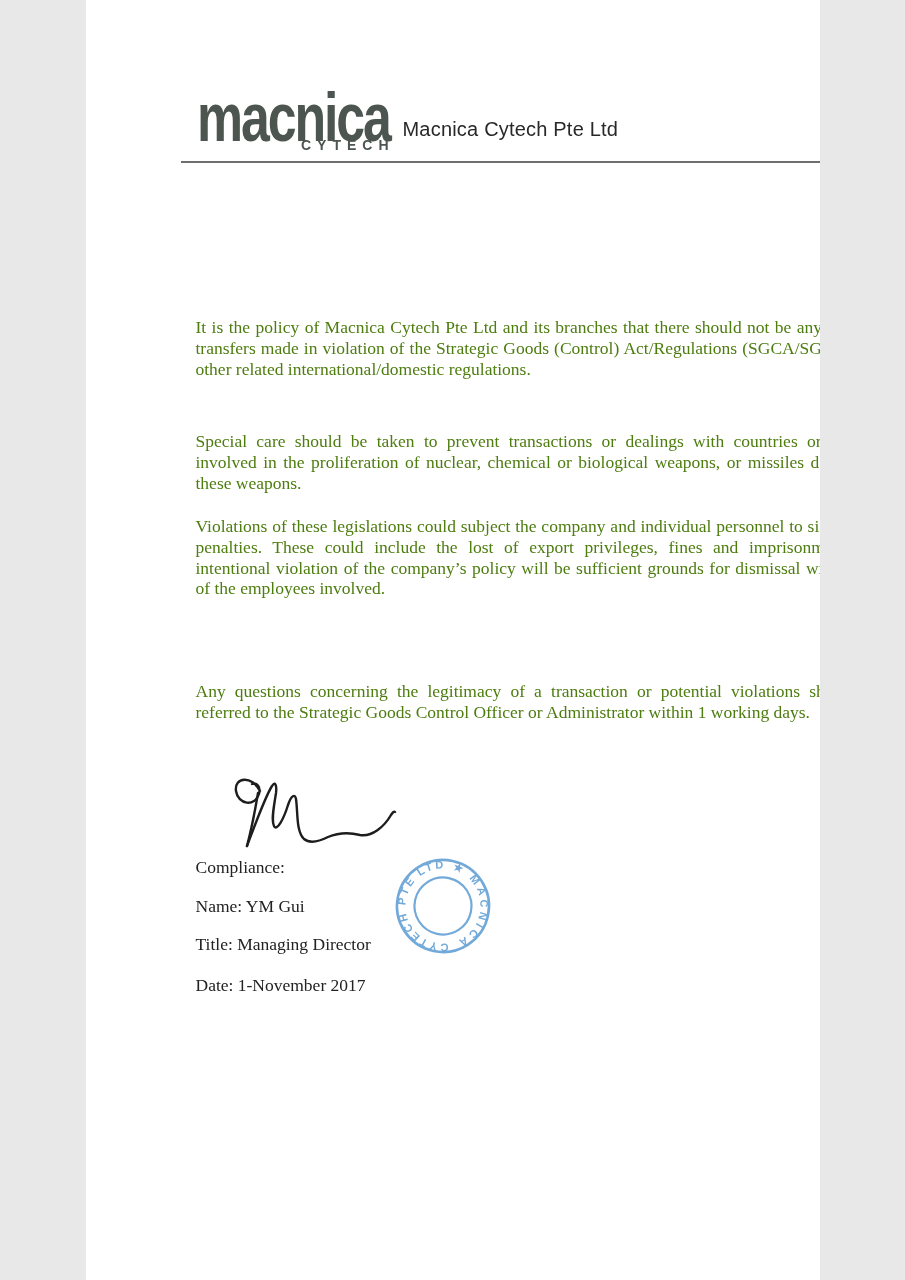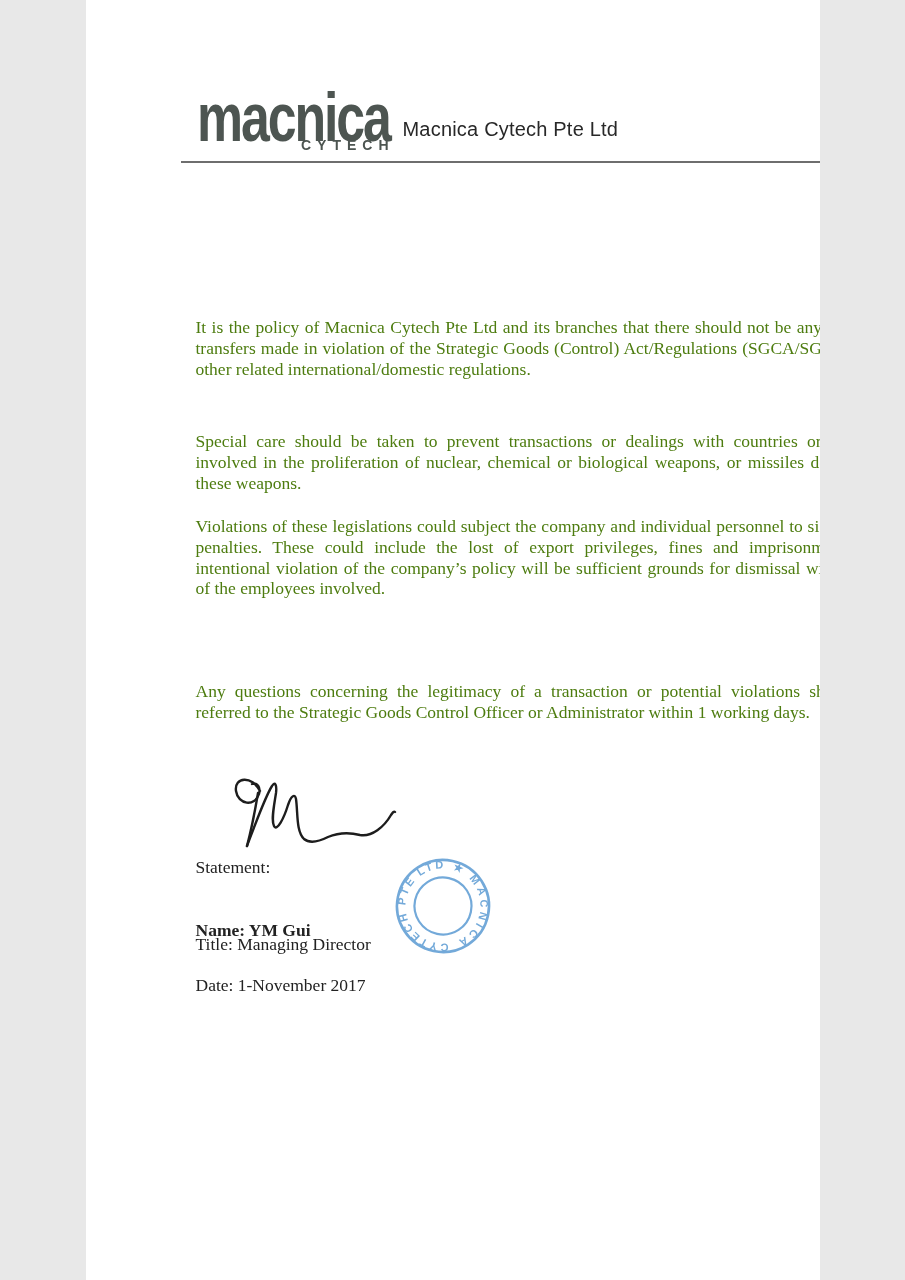--- a/index.html
+++ b/index.html
@@ -65,21 +65,21 @@
   .para-3 { top:516px; }
   .para-4 { top:681px; }
 
   
   .sig-svg { position:absolute; left:124px; top:773px; }
   .sig-line {
     position:absolute; left:110px;
     font-size:17.5px; color:#222222;
   }
   .sig-label { top:857px; }
-  .sig-name  { top:920px;font-weight:bold; }
+  .sig-name  { top:896px; }
   .sig-title { top:934px; }
   .sig-date  { top:975px;text-align:right; }
 
   
   .stamp-svg { position:absolute; left:306px; top:855px; opacity:.85; }
   .stamp-svg text {
     font-family:"Liberation Sans", sans-serif;
     font-weight:bold;
   }
 </style>
@@ -100,21 +100,21 @@
   <p class="para para-4">Any questions concerning the legitimacy of a transaction or potential violations should be referred to the Strategic Goods Control Officer or Administrator within 1 working days.</p>
 
   <svg class="sig-svg" width="190" height="80" viewBox="0 0 190 80">
     <g fill="none" stroke="#1d1d1d" stroke-width="2.4" stroke-linecap="round">
       <path d="M50,18 C42,2 24,4 26,18 C28,32 45,34 49,21 C51,14 47,9 42,11"></path>
       <path d="M48,20 C45,38 41,58 37,73"></path>
       <path d="M37,73 C45,52 55,24 62,13 C65,8 67,12 66,20 C64,33 61,47 64,53 C67,59 74,45 78,32 C81,23 85,20 86,26 C88,40 86,58 94,66 C100,71 110,68 118,64 C130,59 142,60 150,62 C162,64 174,54 181,42 C183,39 184,38 185,39"></path>
     </g>
   </svg>
 
-  <div class="sig-line sig-label">Statement:</div>
+  <div class="sig-line sig-label">Compliance:</div>
   <div class="sig-line sig-name">Name: YM Gui</div>
   <div class="sig-line sig-title">Title: Managing Director</div>
   <div class="sig-line sig-date">Date: 1-November 2017</div>
 
   <svg class="stamp-svg" width="102" height="102" viewBox="-51 -51 102 102">
     <defs>
       <path id="stampPath" d="M 0 -37.5 A 37.5 37.5 0 1 1 -0.06 -37.5"></path>
     </defs>
     <g transform="rotate(12)" stroke="#5b9bd3" fill="none">
       <circle r="46" stroke-width="2.6"></circle>

